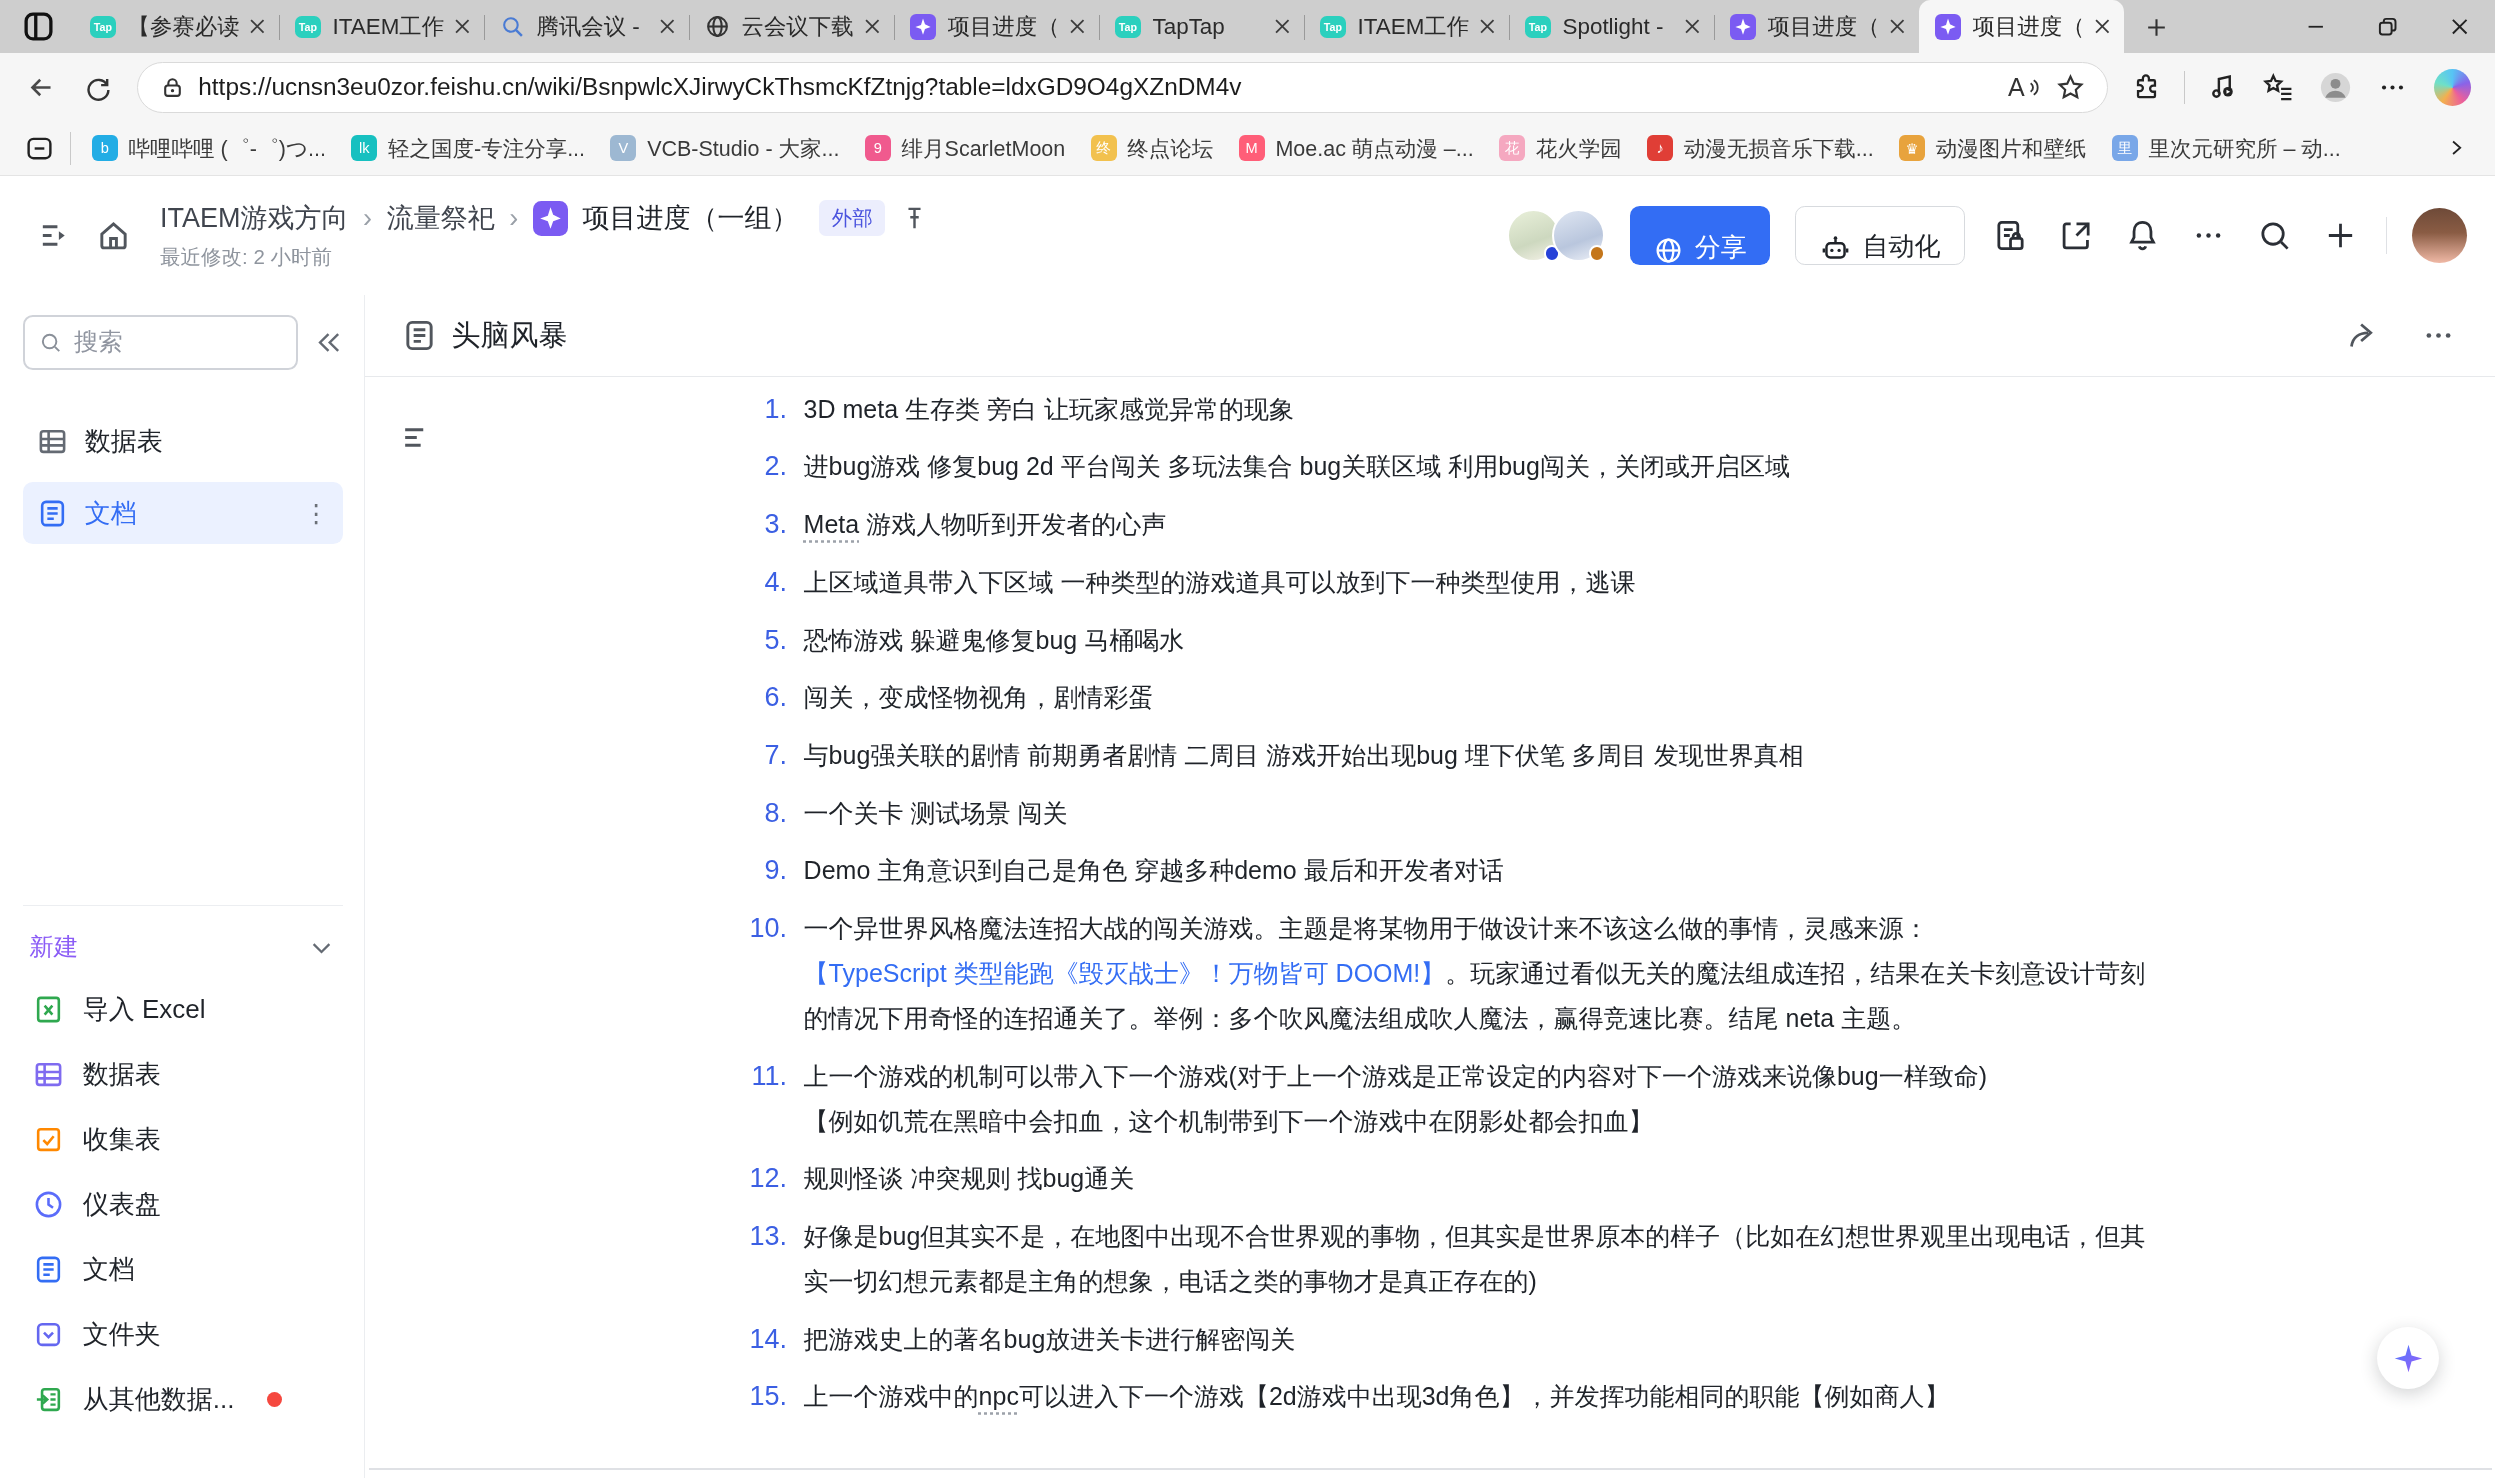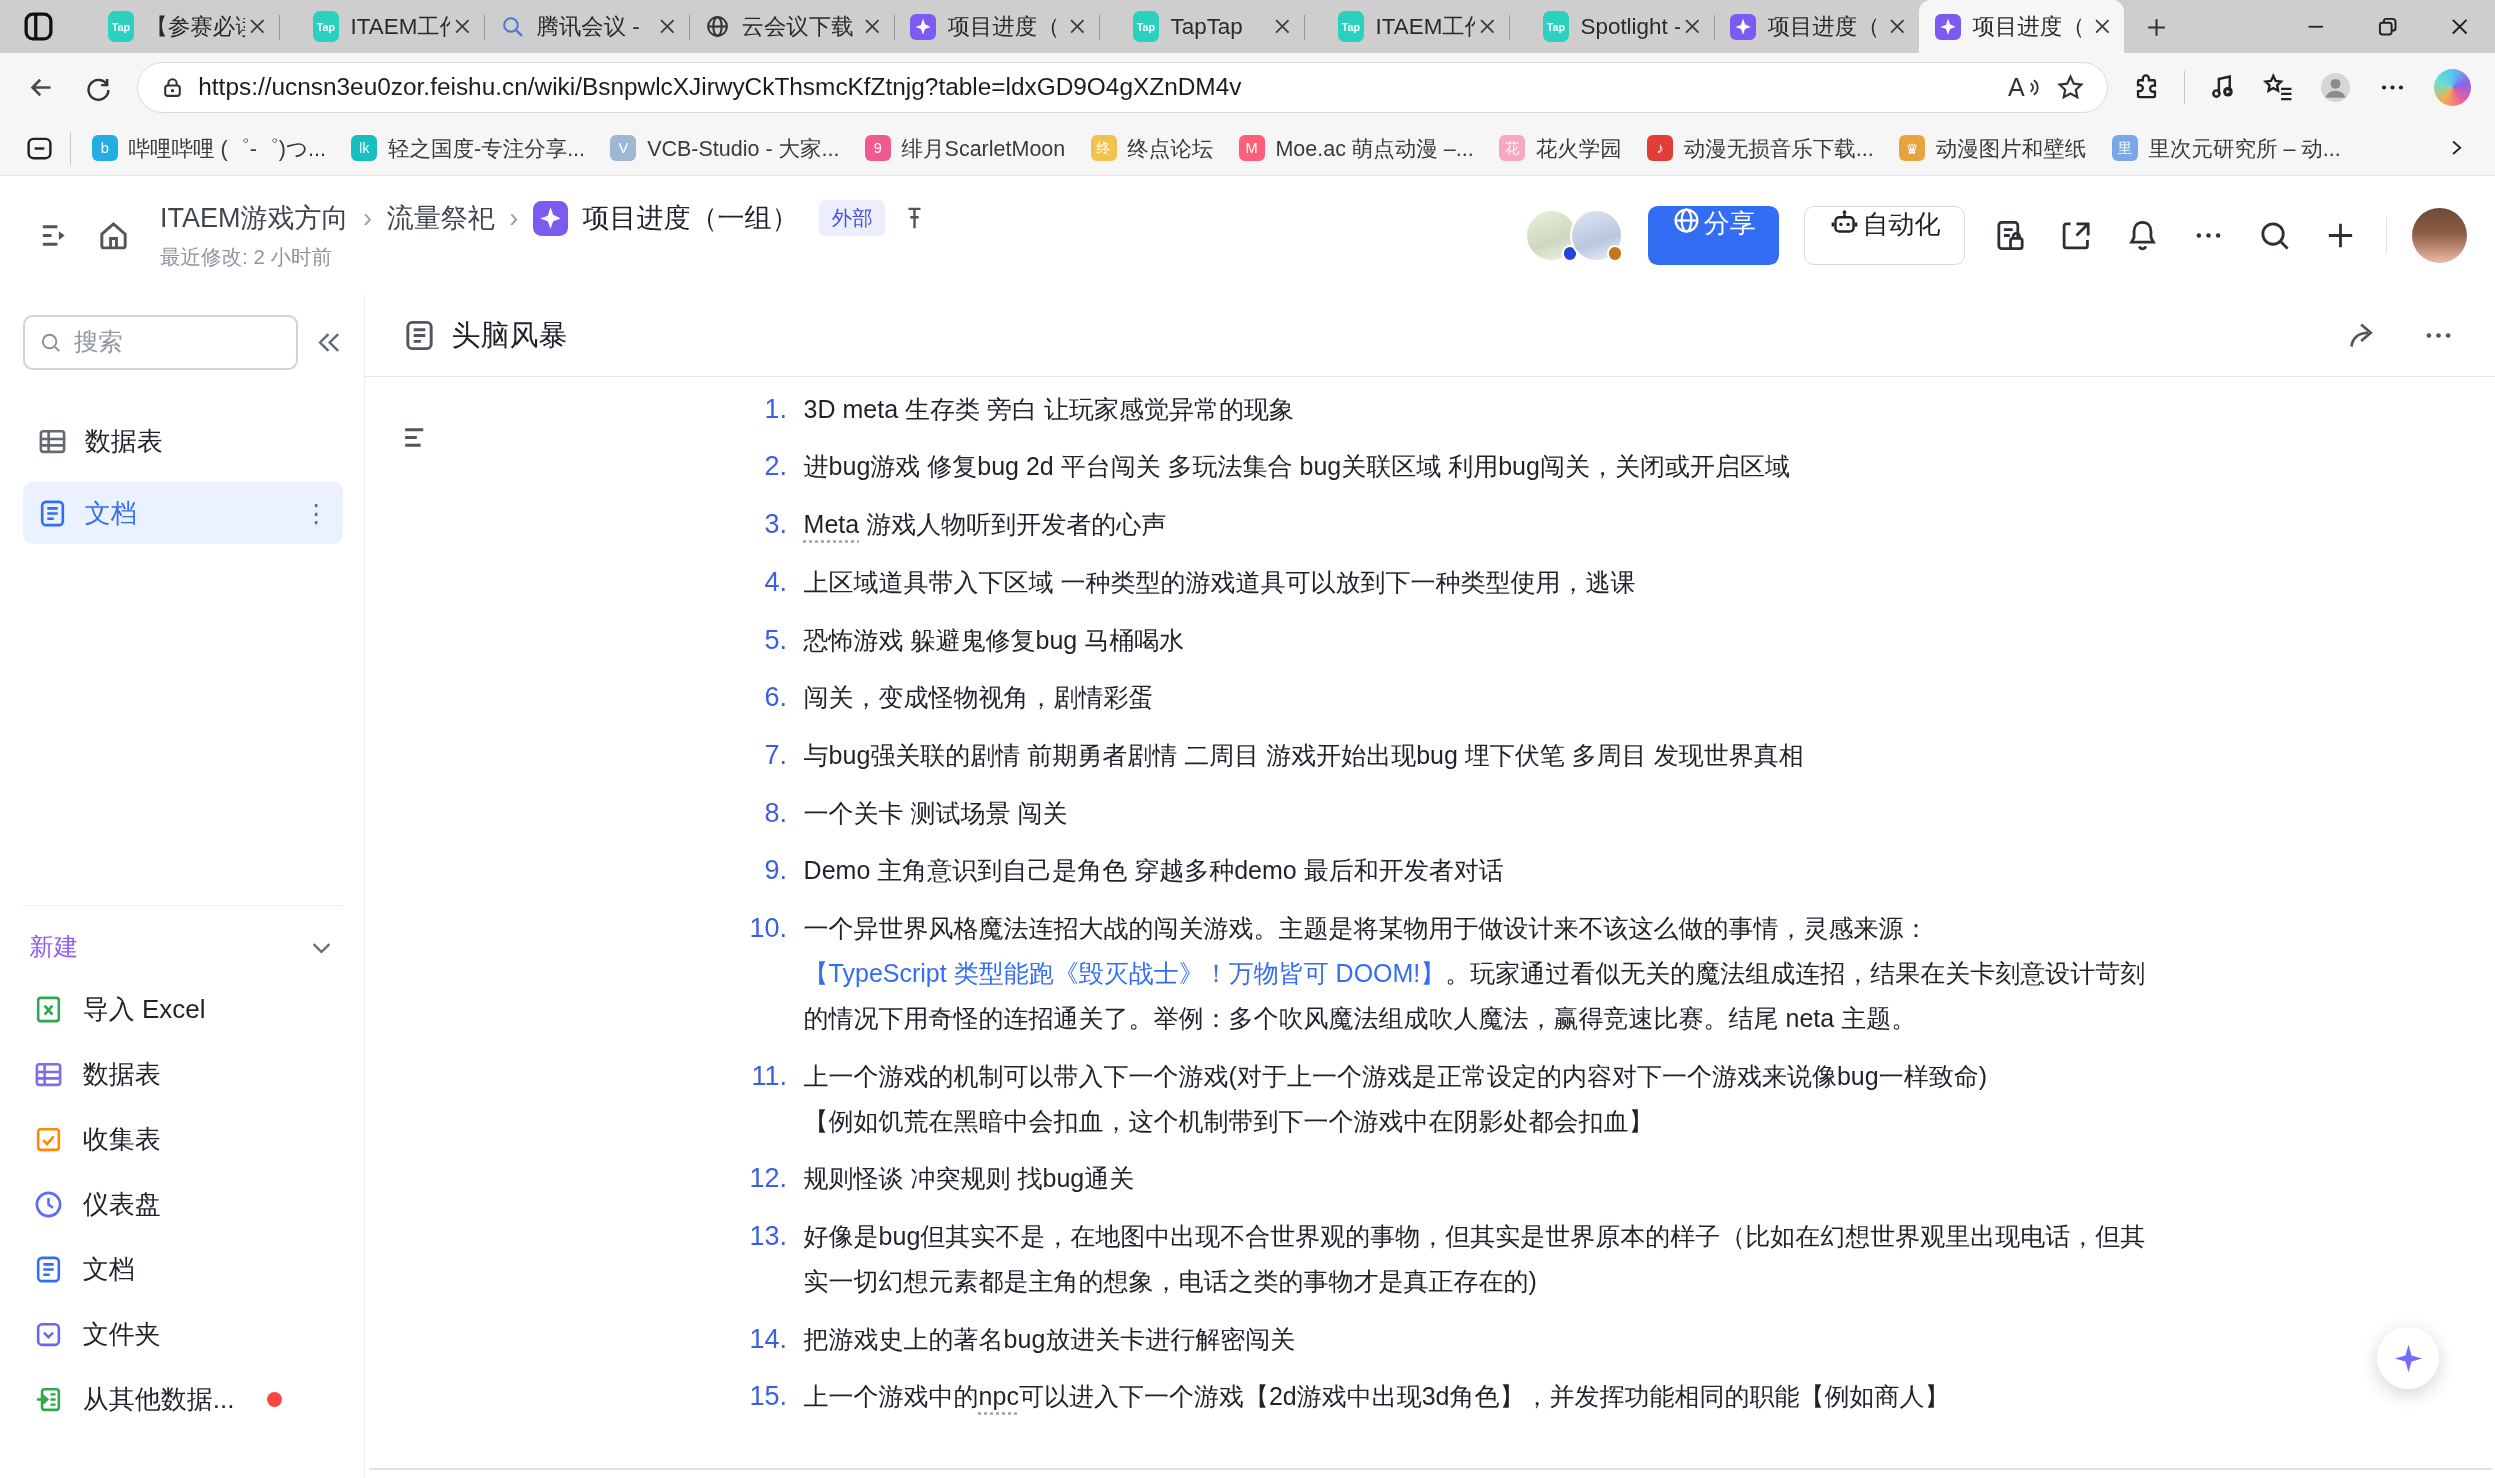--- a/index.html
+++ b/index.html
@@ -10,21 +10,21 @@
   
   .tabbar { height:53px; background:#cecece; display:flex; align-items:flex-end; }
   .ws-btn { width:45px; height:45px; margin:0 13.7px 3.9px 15.6px; display:flex; align-items:center; justify-content:center; border-radius:7.8px; }
   .tabs { display:flex; align-items:flex-end; height:53px; }
   .tab { width:205px; height:53px; display:flex; align-items:center; padding:0 9.8px 0 15.6px; position:relative; cursor:default; }
   .tab .divider { position:absolute; left:0; top:14.6px; height:25px; width:1px; background:#9a9a9a; }
   .tab .fav { flex-shrink:0; margin-right:11.7px; }
   .tab .ttl { flex:1; font-size:22.4px; color:#2a2a2a; white-space:nowrap; overflow:hidden; }
   .tab .cls { flex-shrink:0; padding:3.9px; }
   .tab.active { background:#f6f6f6; border-radius:11.7px 11.7px 0 0; }
-  .fv { width:26px; height:31px; border-radius:6.8px; display:flex; align-items:center; justify-content:center; color:#fff; font-weight:bold;margin-left:18px; }
+  .fv { width:26px; height:22px; border-radius:6.8px; display:flex; align-items:center; justify-content:center; color:#fff; font-weight:bold; }
   .fv.tap { background:#2bd0be; font-size:10.7px; }
   .newtab { width:45px; height:39px; margin:0 0 5.9px 9.8px; display:flex; align-items:center; justify-content:center; }
   .win-controls { margin-left:auto; display:flex; height:53px; }
   .win-controls > div { width:72px; height:53px; display:flex; align-items:center; justify-content:center; }
 
   
   .addrbar { height:68px; background:#f6f6f6; display:flex; align-items:center; padding:0 17.6px; gap:9.8px; }
   .nav-btn { width:47px; height:47px; display:flex; align-items:center; justify-content:center; border-radius:7.8px; flex-shrink:0; }
   .url-pill { flex:1; height:51px; background:#fff; border:1px solid #dadada; border-radius:27px; display:flex; align-items:center; padding:0 21.5px; gap:13.7px; margin:0 5.9px; }
   .url-txt { flex:1; font-size:24.4px; color:#1c1c1c; white-space:nowrap; overflow:hidden; }
@@ -46,21 +46,21 @@
   .crumbs .cur { color:#1f2329; }
   .crumb-sep { color:#9aa0a8; }
   .bc-icon { width:35px; height:35px; }
   .ext-badge { background:#eceefd; color:#4a53de; font-size:20.5px; padding:3.9px 12.7px; border-radius:6.8px; margin-left:5.9px; }
   .modified { font-size:20.5px; color:#8f959e; margin-top:6.8px; }
   .fs-right { margin-left:auto; display:flex; align-items:center; gap:25px; }
   .avatars { display:flex; }
   .avt { width:53px; height:53px; border-radius:50%; position:relative; border:2px solid #fff; }
   .avt + .avt { margin-left:-7.8px; }
   .avt .st { position:absolute; right:-2px; bottom:-2px; width:16.6px; height:16.6px; border-radius:50%; border:2.9px solid #fff; }
-  .btn { height:59px; border-radius:9.8px; display:flex; align-items:flex-start; gap:3px; font-size:26px; padding:0 23.4px; }
+  .btn { height:59px; border-radius:9.8px; display:flex; align-items:flex-end; gap:12px; font-size:26px; padding:0 23.4px; }
   .btn.pri { background:#336df4; color:#fff; }
   .btn.sec { background:#fff; border:1px solid #d7dade; color:#1f2329; }
   .hic { width:41px; height:41px; display:flex; align-items:center; justify-content:center; }
   .fs-vdiv { width:1px; height:37px; background:#dfe1e5; }
   .avatar-big { width:55px; height:55px; border-radius:50%; background:linear-gradient(180deg,#6e4a38 0%,#8a5c44 45%,#f0b9a6 100%); }
 
   
   .workspace { display:flex; height:1184px; }
   .sidebar { width:365px; border-right:1px solid #ebedf0; padding:19.5px 21.5px 0 23.4px; flex-shrink:0; }
   .search-row { display:flex; align-items:center; gap:15.6px; }

